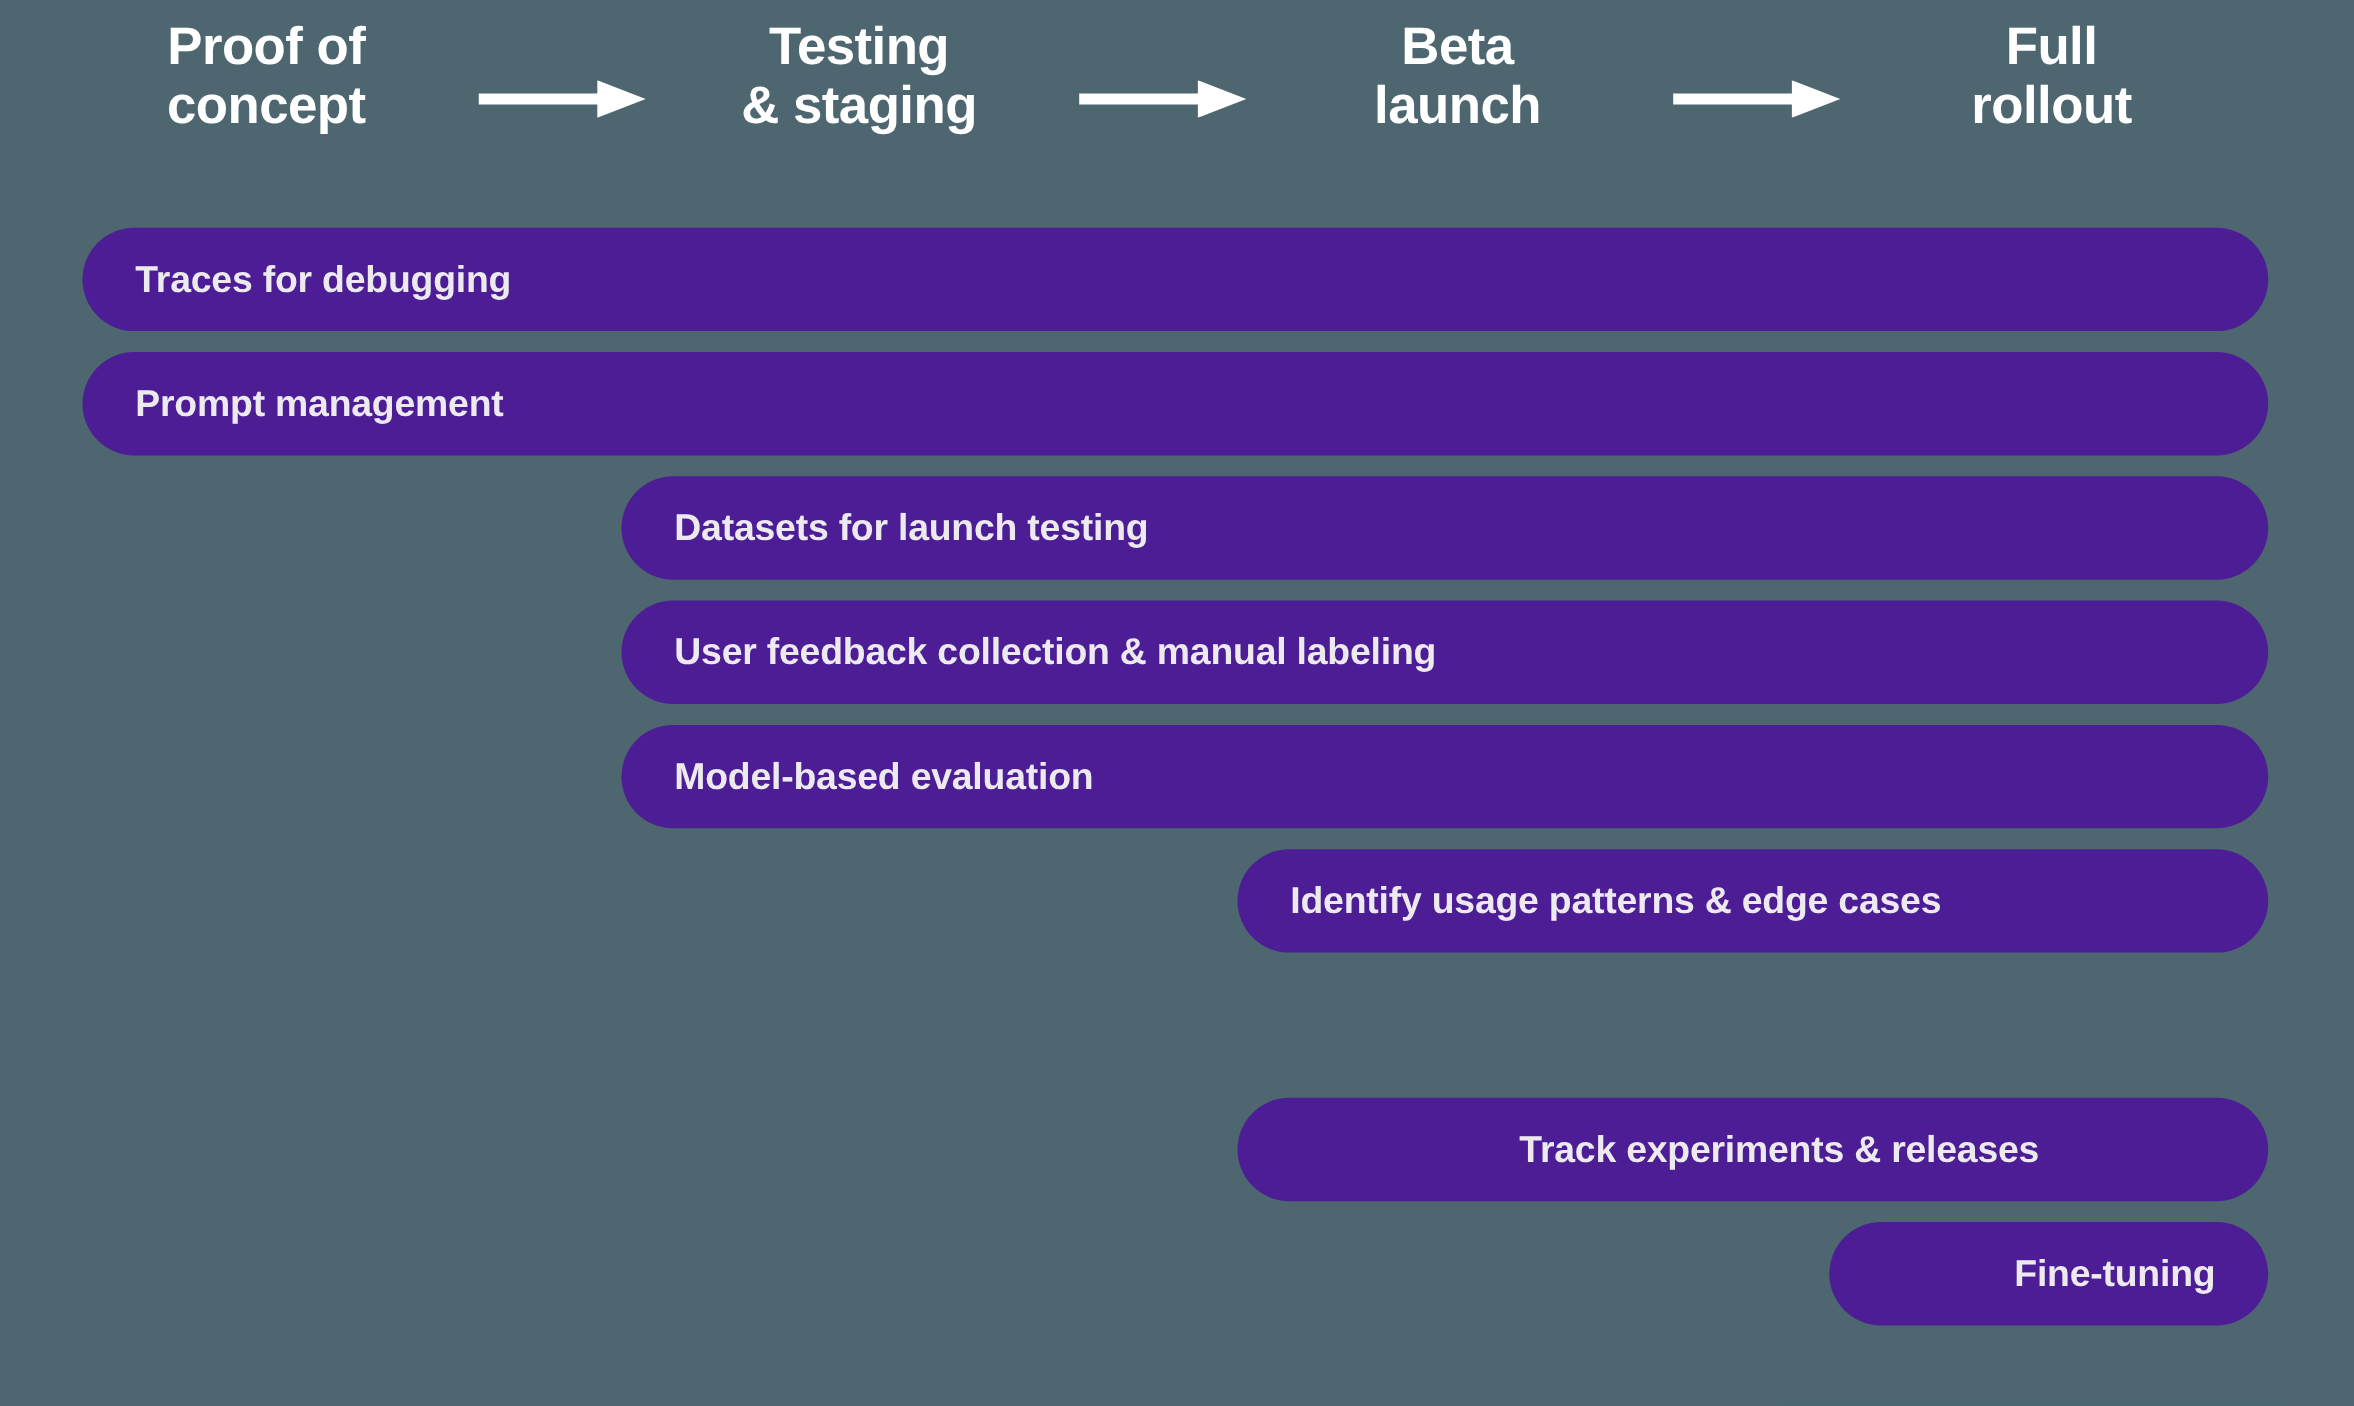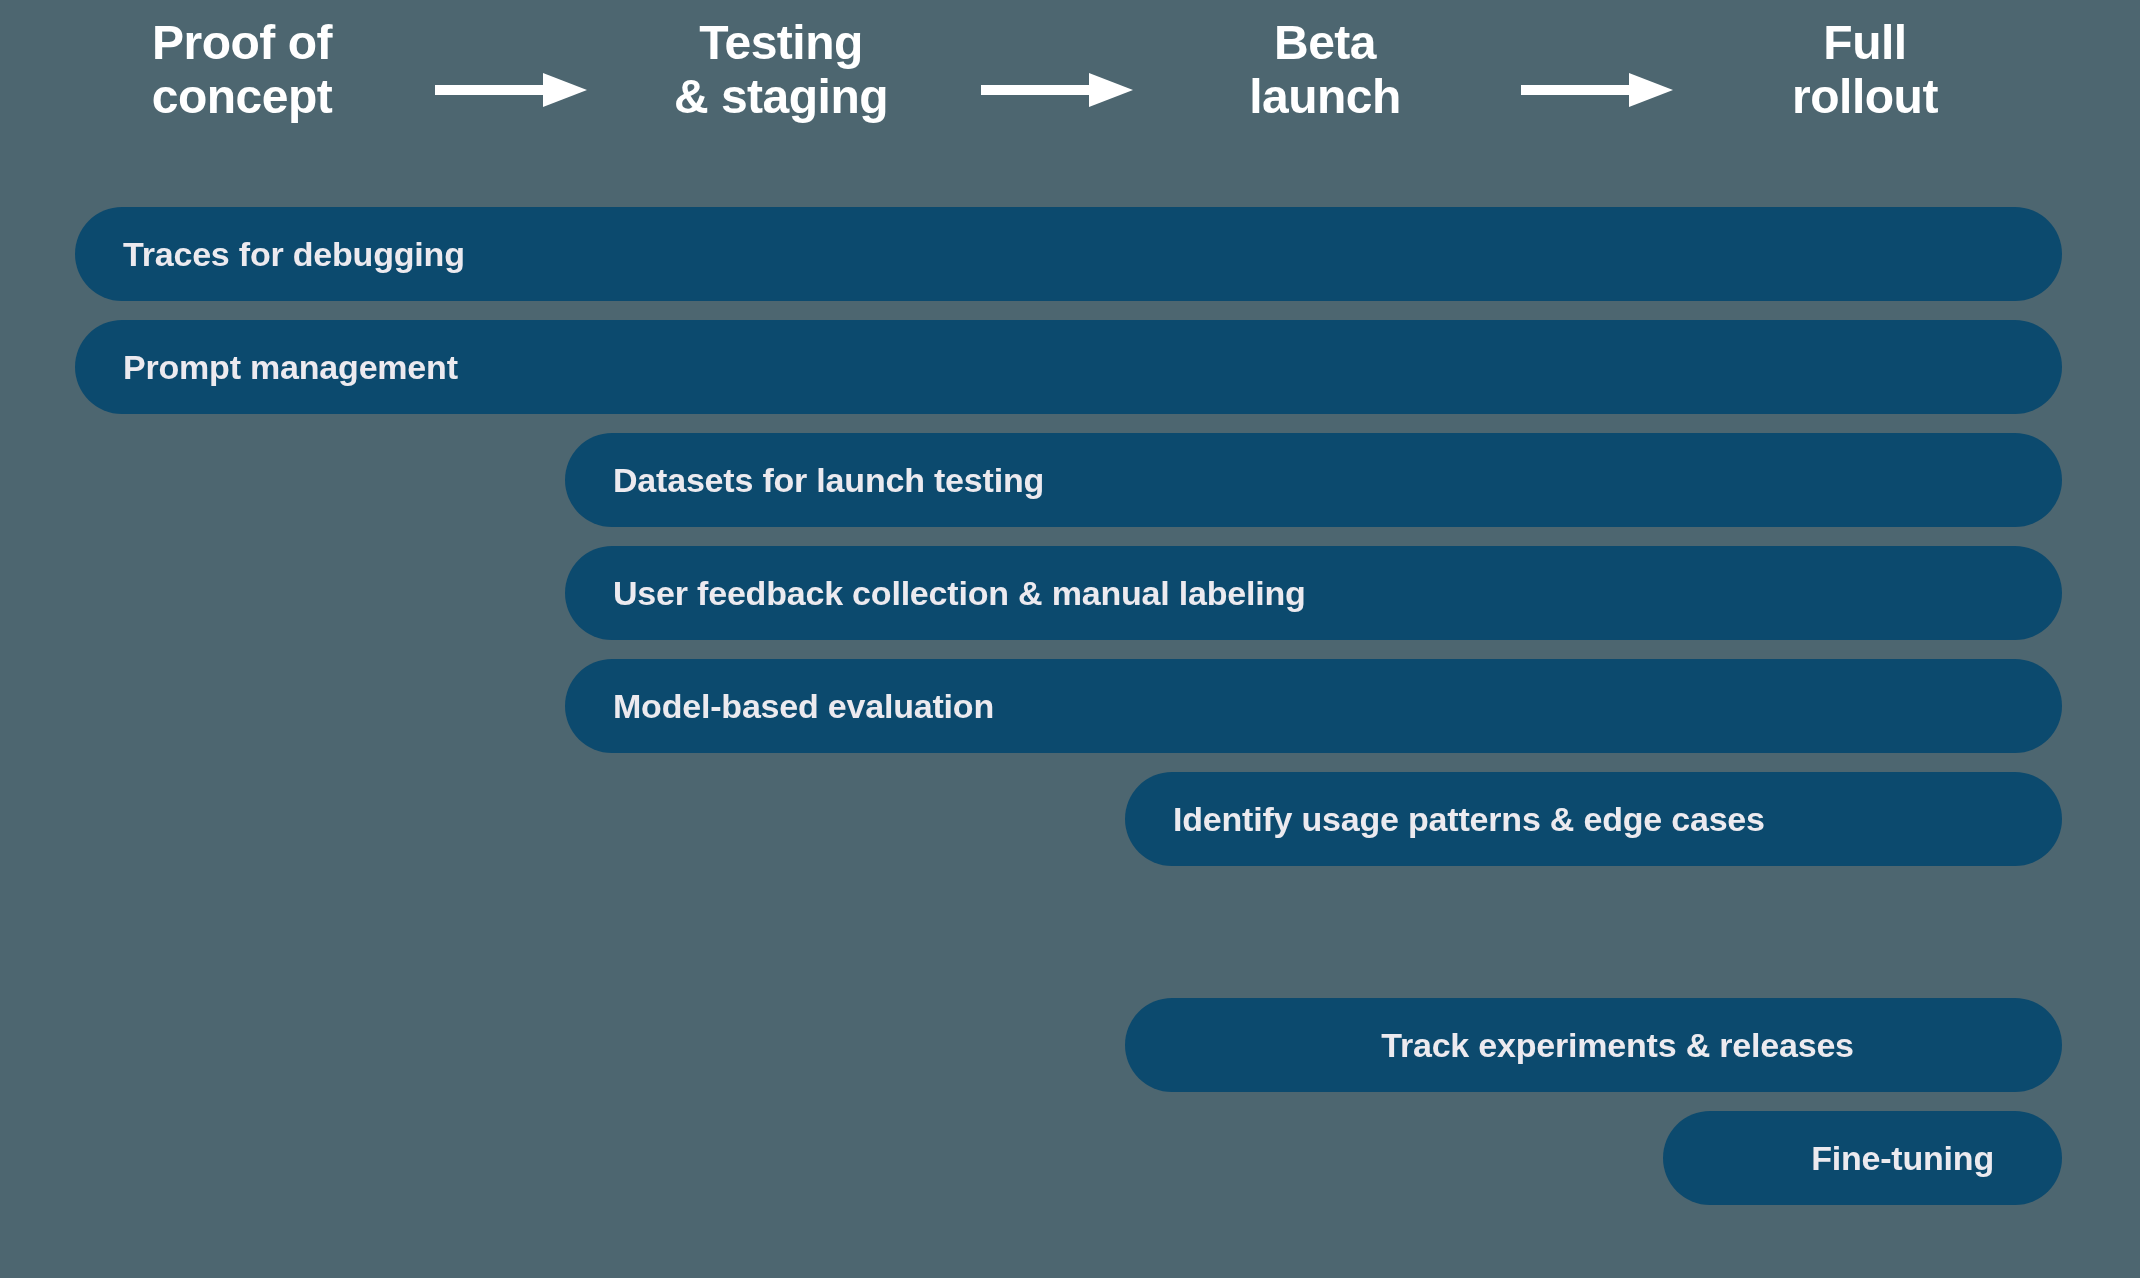--- a/index.html
+++ b/index.html
@@ -70,37 +70,37 @@
     position: absolute;
     left: 0;
     top: 0;
     width: 2140px;
     height: 1278px;
   }
 
   .bar {
     position: absolute;
     height: 94px;
-    background: #0c4a6e;
+    background: #4c1d95;
     border-radius: 47px;
     display: flex;
     align-items: center;
   }
 
   .bar-label {
     color: #eceaef;
     font-size: 34px;
     font-weight: 700;
     letter-spacing: -0.2px;
     white-space: nowrap;
     padding-left: 48px;
   }
 
   .bar.align-right { justify-content: flex-end; }
-  .bar.align-right .bar-label { padding-left: 0; padding-right: 68px; }
+  .bar.align-right .bar-label { padding-left: 0; padding-right: 48px; }
 </style>
 </head>
 <body>
 
 <div id="stage">
 
   <div id="phase-row">
       <div class="phase phase-0">Proof of
 concept</div>
       <div class="phase phase-1">Testing

